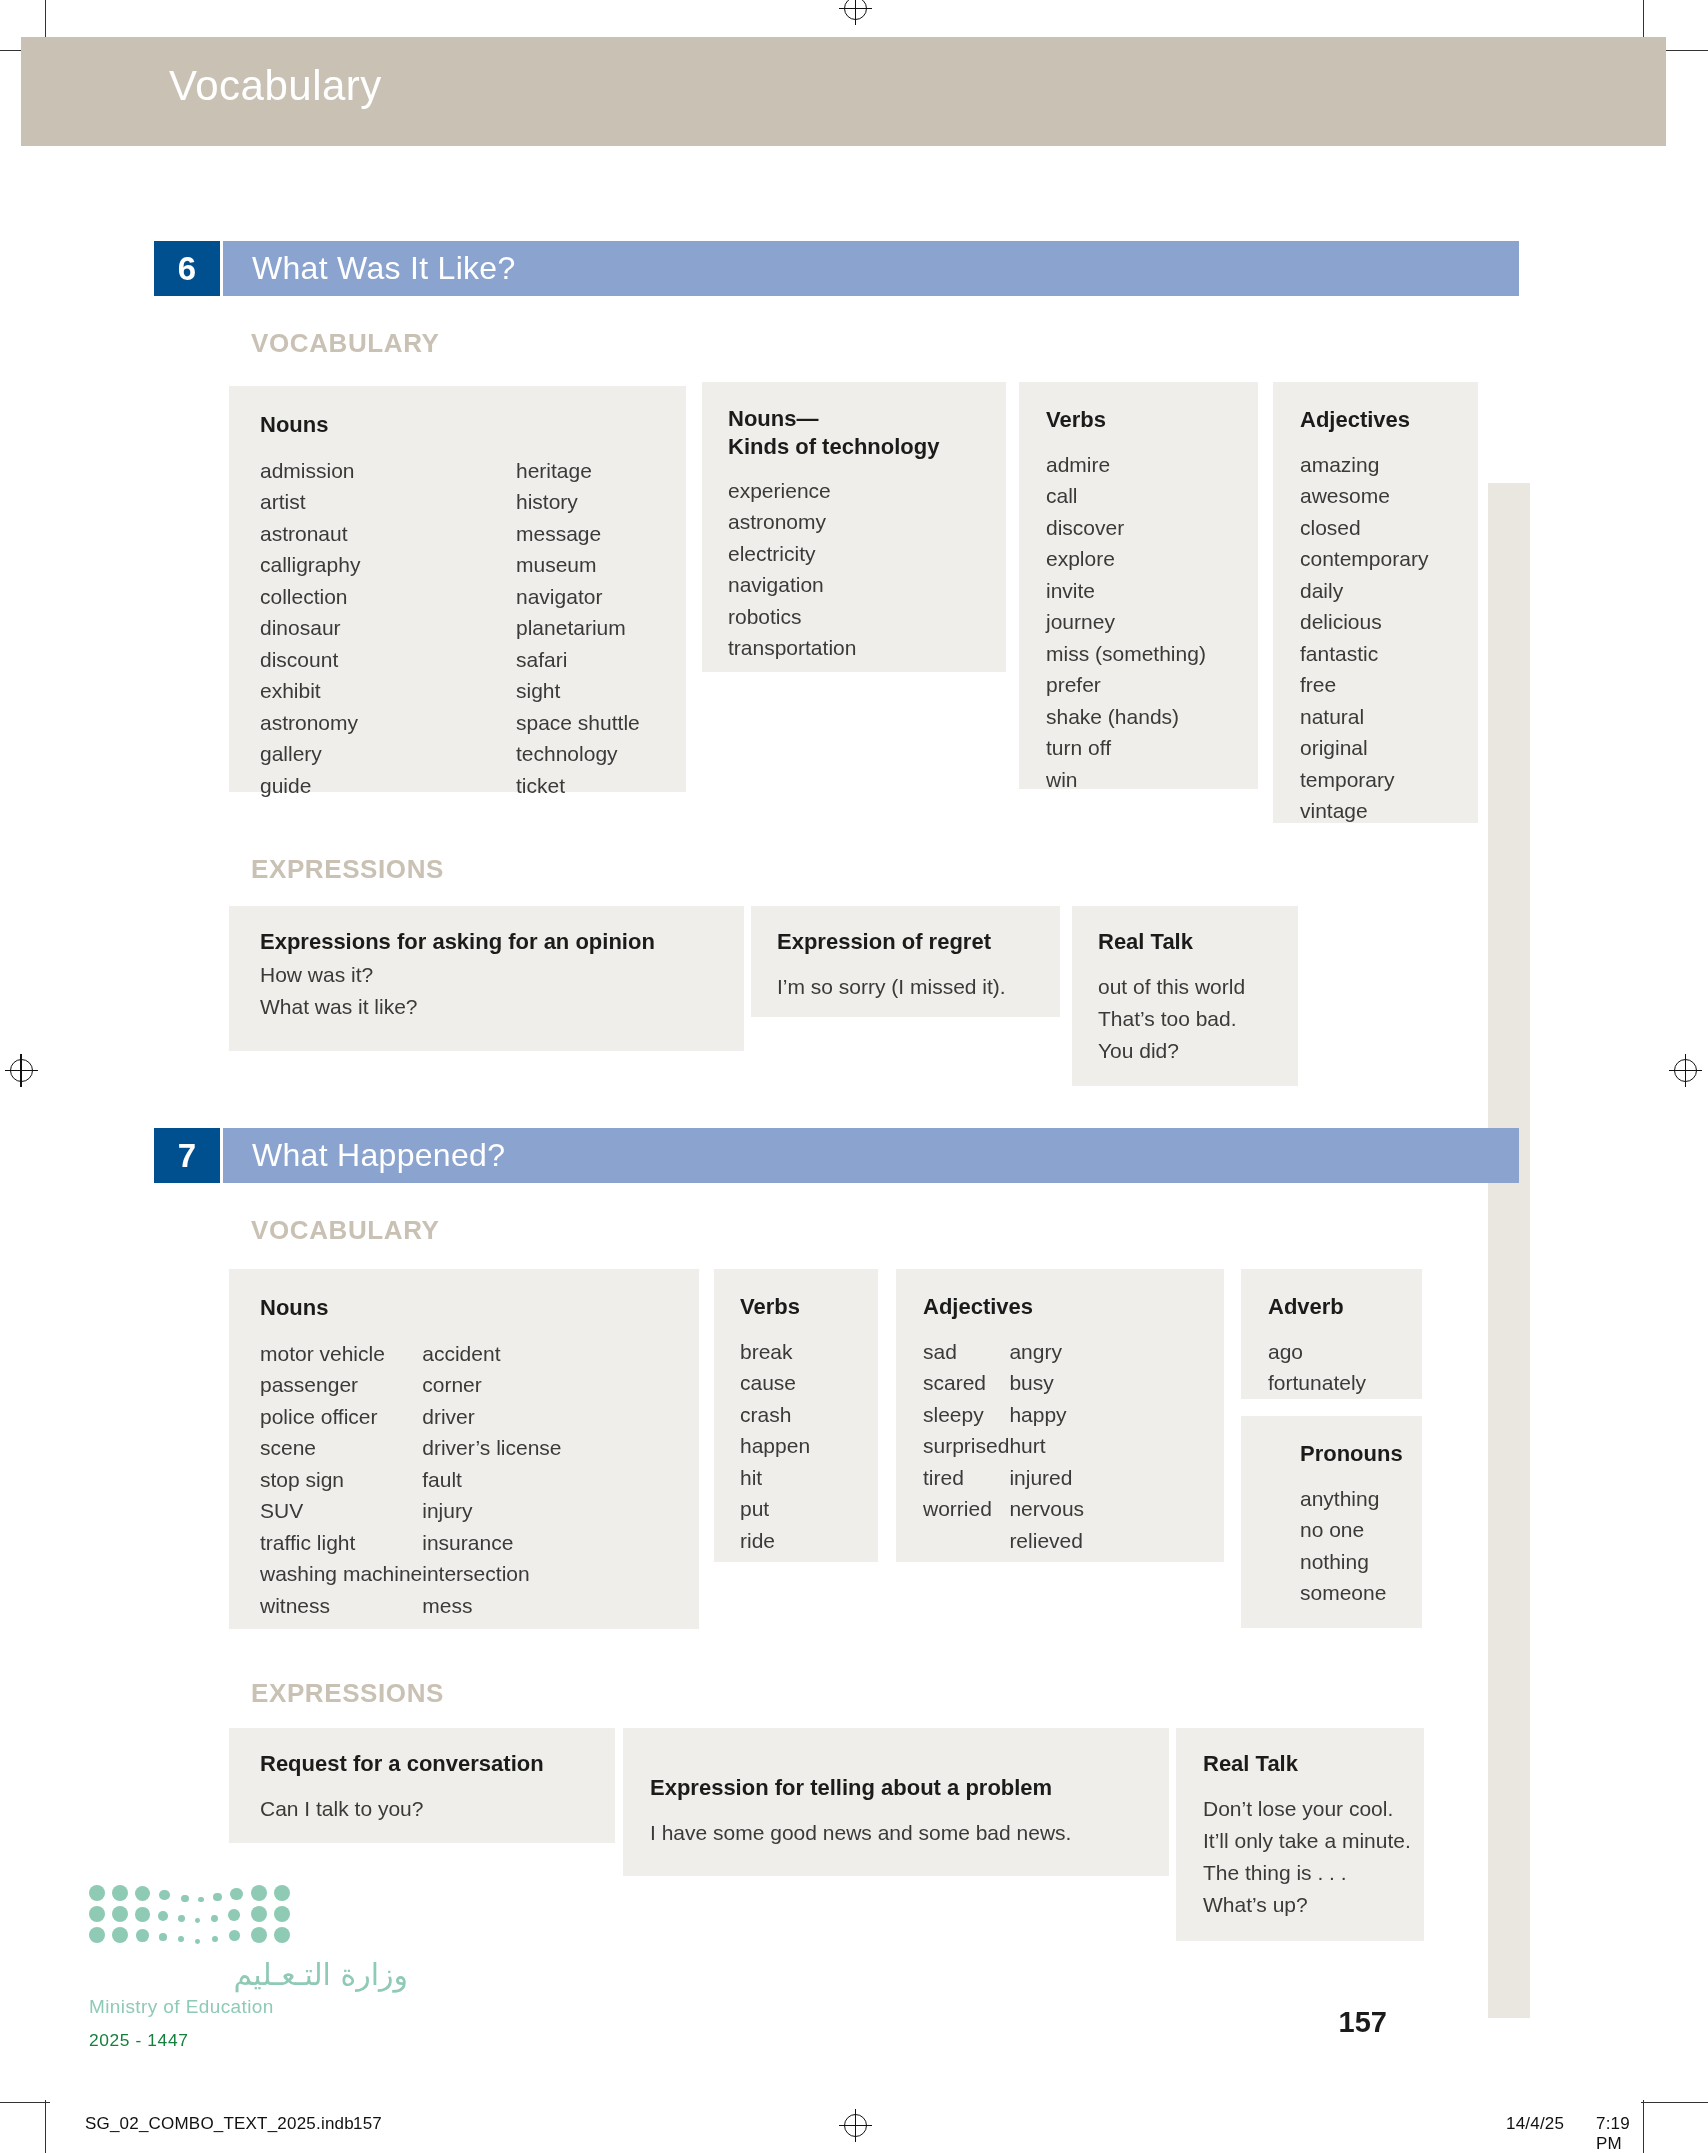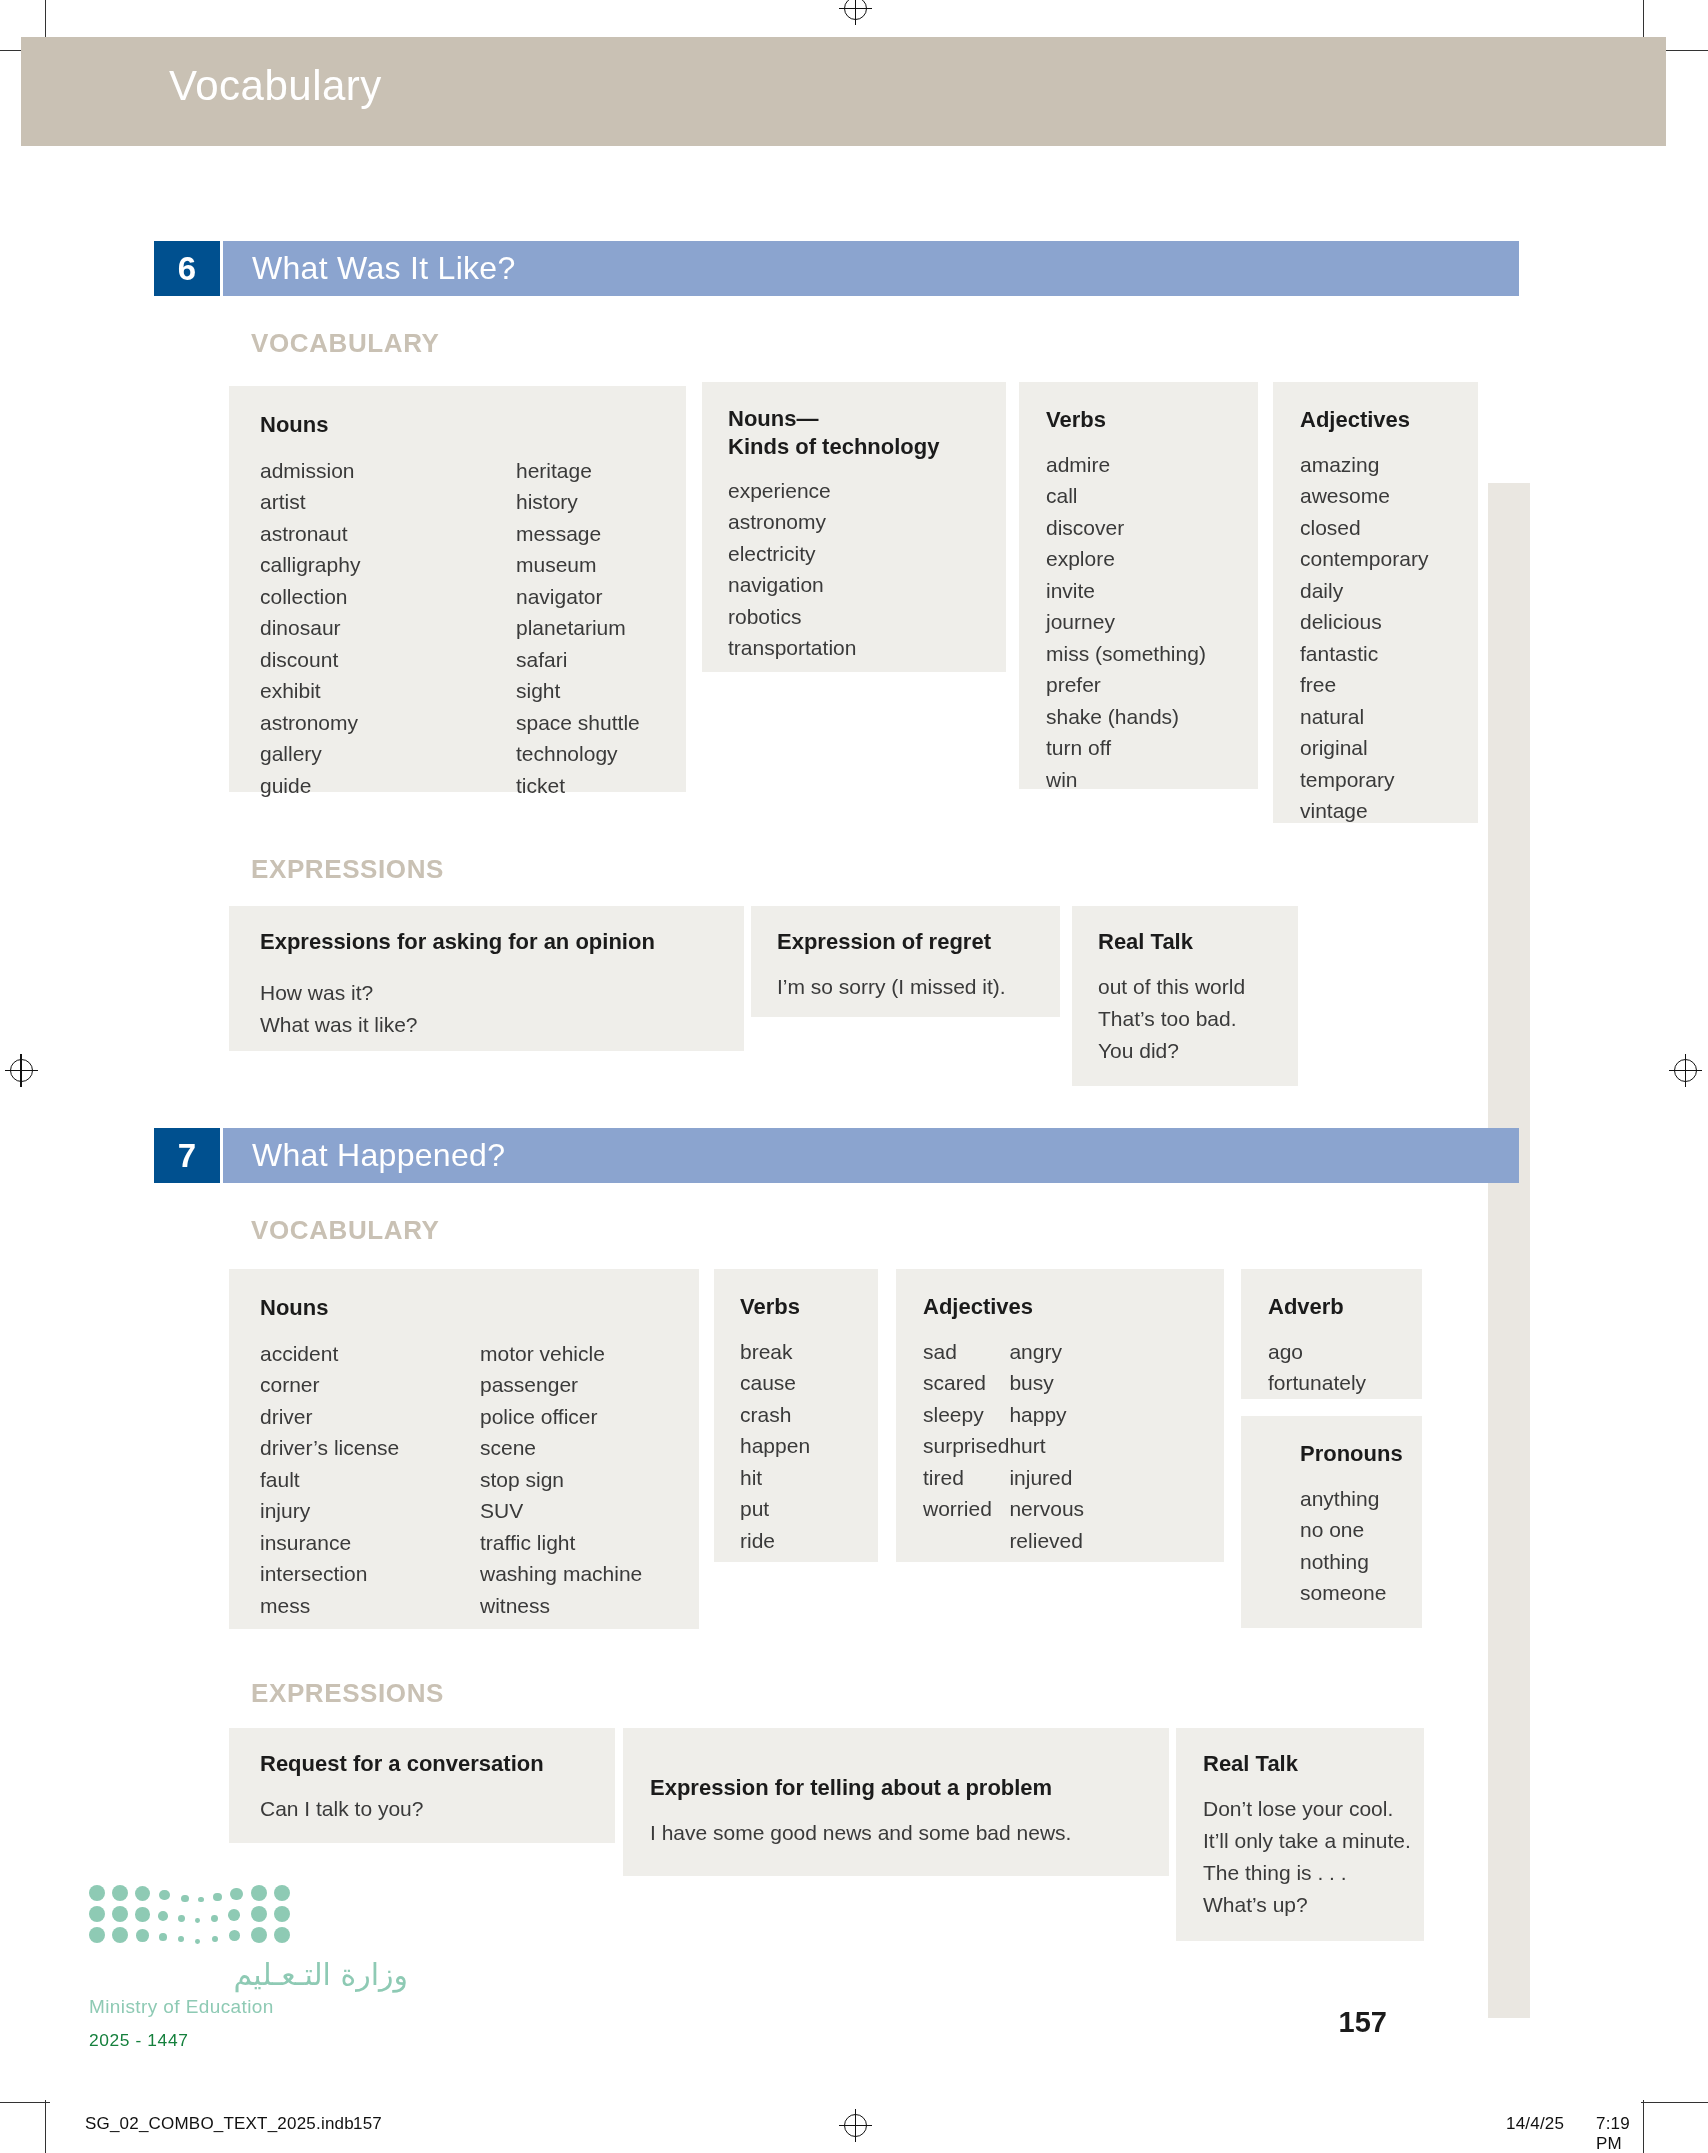--- a/index.html
+++ b/index.html
@@ -225,21 +225,21 @@
         <li>vintage</li>
       </ul>
     </div>
   </div>
 
   <div class="section-label" style="left:251px; top:854px;">EXPRESSIONS</div>
 
   <div class="box" style="left:229px; top:906px; width:515px; height:145px;">
     <div style="padding:22px 0 0 31px;">
       <h4>Expressions for asking for an opinion</h4>
-      <div style="margin-top:21px;">
+      <div style="margin-top:3px;">
         <div class="expr-line">How was it?</div>
         <div class="expr-line">What was it like?</div>
       </div>
     </div>
   </div>
 
   <div class="box" style="left:751px; top:906px; width:309px; height:111px;">
     <div style="padding:22px 0 0 26px;">
       <h4>Expression of regret</h4>
       <div style="margin-top:14.5px;">
@@ -263,41 +263,41 @@
     <div class="unit-num">7</div>
     <div class="unit-title">What Happened?</div>
   </div>
 
   <div class="section-label" style="left:251px; top:1215px;">VOCABULARY</div>
 
   <div class="box" style="left:229px; top:1269px; width:470px; height:360px;">
     <div style="padding:25px 0 0 31px;">
       <h4>Nouns</h4>
       <div class="cols" style="margin-top:15.4px;">
+        <ul>
+          <li>motor vehicle</li>
+          <li>passenger</li>
+          <li>police officer</li>
+          <li>scene</li>
+          <li>stop sign</li>
+          <li>SUV</li>
+          <li>traffic light</li>
+          <li>washing machine</li>
+          <li>witness</li>
+        </ul>
         <ul style="width:220px;">
           <li>accident</li>
           <li>corner</li>
           <li>driver</li>
           <li>driver’s license</li>
           <li>fault</li>
           <li>injury</li>
           <li>insurance</li>
           <li>intersection</li>
           <li>mess</li>
-        </ul>
-        <ul>
-          <li>motor vehicle</li>
-          <li>passenger</li>
-          <li>police officer</li>
-          <li>scene</li>
-          <li>stop sign</li>
-          <li>SUV</li>
-          <li>traffic light</li>
-          <li>washing machine</li>
-          <li>witness</li>
         </ul>
       </div>
     </div>
   </div>
 
   <div class="box" style="left:714px; top:1269px; width:164px; height:293px;">
     <div style="padding:24px 0 0 26px;">
       <h4>Verbs</h4>
       <ul style="margin-top:14.5px;">
         <li>break</li>

